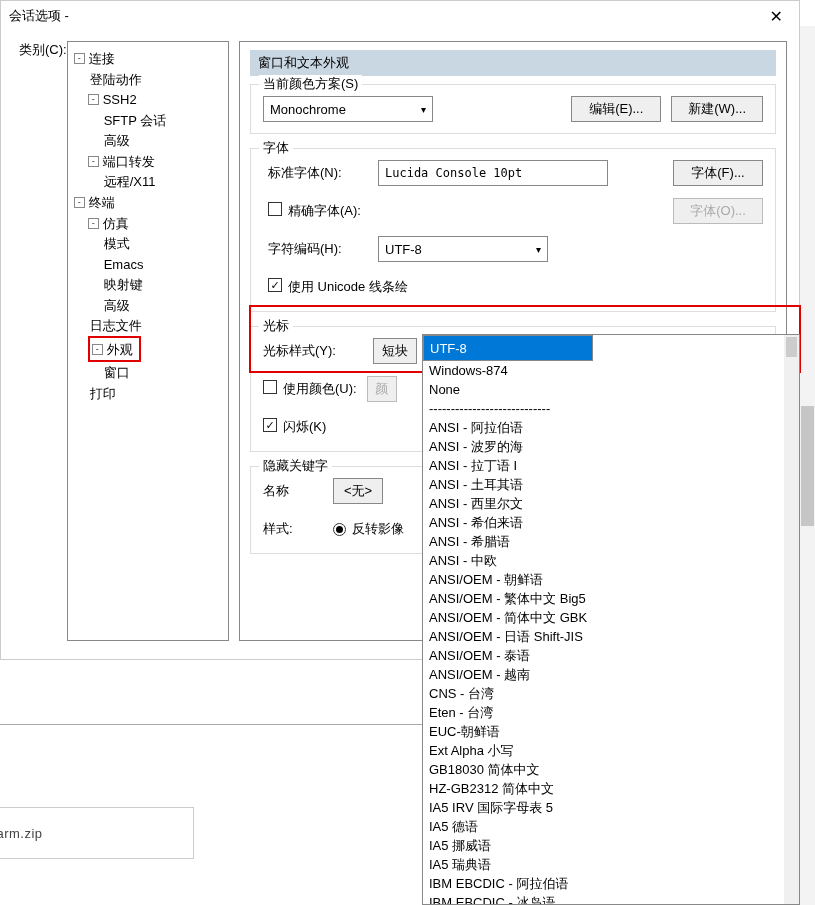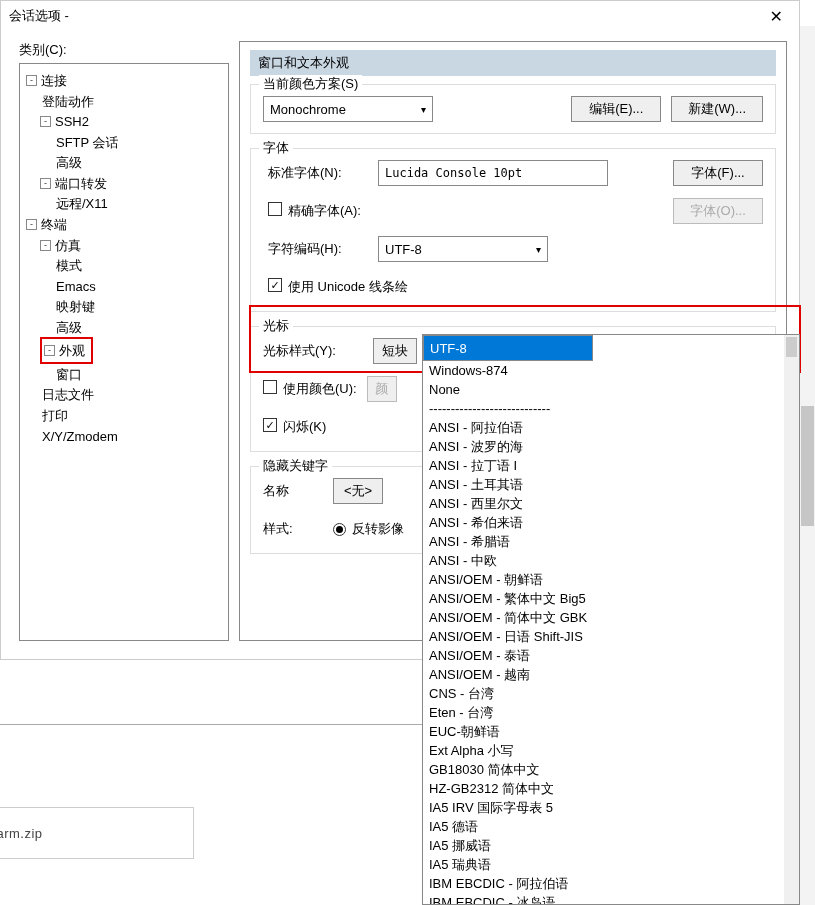--- a/index.html
+++ b/index.html
@@ -6,21 +6,21 @@
 body { margin: 0; background: #fff; width: 815px; height: 905px; overflow: hidden; position: relative; }
 
 .window { position: absolute; left: 0; top: 0; width: 800px; height: 660px; background: #fff; border: 1px solid #ccc; }
 
 .titlebar { height: 30px; display: flex; align-items: center; padding: 0 8px; }
 .titlebar-title { flex: 1; }
 .close-x { font-size: 16px; padding: 0 8px; cursor: default; }
 
 .content { display: flex; padding: 10px 12px 18px 18px; gap: 10px; height: calc(100% - 30px); }
 
-.left-col { display: flex; flex-direction: column; width: 210px; }
+.left-col { display: flex; width: 210px; }
 .cat-label { margin-bottom: 4px; }
 .treewrap { flex: 1; border: 1px solid #888; padding: 6px 4px 6px 6px; overflow: auto; background: #fff; }
 .tree { list-style: none; margin: 0; padding: 0; }
 .tree ul { list-style: none; margin: 0; padding-left: 14px; }
 .tree li { line-height: 20px; white-space: nowrap; }
 .toggle { display: inline-block; width: 11px; height: 11px; border: 1px solid #888; text-align: center; line-height: 9px; font-size: 9px; margin-right: 4px; vertical-align: middle; cursor: default; color: #333; }
 .leafdash { color: #999; margin-right: 2px; }
 .node-label { vertical-align: middle; }
 .hl-red { border: 2px solid #e00000; padding: 1px 6px 1px 2px; display: inline-block; }
 
@@ -89,26 +89,25 @@
                     <li><span class="leafdash"></span><span class="node-label">远程/X11</span></li>
                   </ul></li>
               </ul></li>
             <li><span class="toggle">-</span><span class="node-label">终端</span><ul>
                 <li><span class="toggle">-</span><span class="node-label">仿真</span><ul>
                     <li><span class="leafdash"></span><span class="node-label">模式</span></li>
                     <li><span class="leafdash"></span><span class="node-label">Emacs</span></li>
                     <li><span class="leafdash"></span><span class="node-label">映射键</span></li>
                     <li><span class="leafdash"></span><span class="node-label">高级</span></li>
                   </ul></li>
+                <li><span class="leafdash"></span><span class="node-label">日志文件</span></li>
                 <li><span class="hl-red"><span class="toggle">-</span><span class="node-label">外观</span></span><ul>
                     <li><span class="leafdash"></span><span class="node-label">窗口</span></li>
                   </ul></li>
-                <li><span class="leafdash"></span><span class="node-label">日志文件</span></li>
                 <li><span class="leafdash"></span><span class="node-label">打印</span></li>
-                <li><span class="leafdash"></span><span class="node-label">X/Y/Zmodem</span></li>
               </ul></li>
           </ul>
       </div>
     </div>
 
     <div class="right-col">
       <div class="section-hdr">窗口和文本外观</div>
 
       <div class="grp">
         <span class="grp-legend">当前颜色方案(S)</span>

